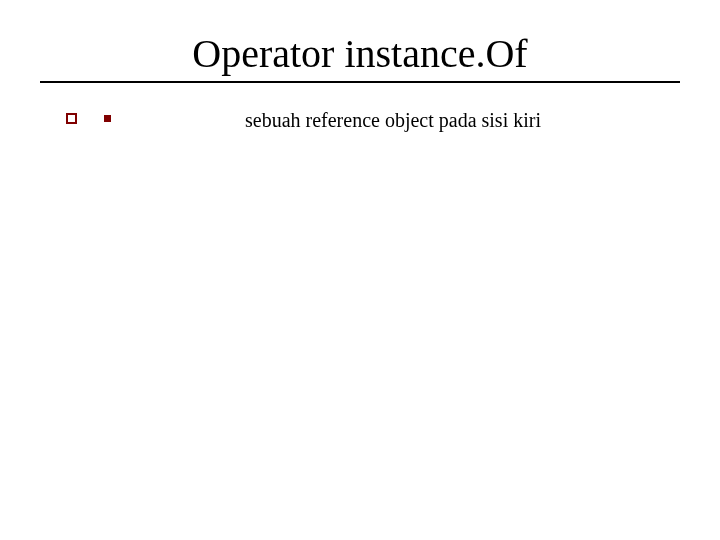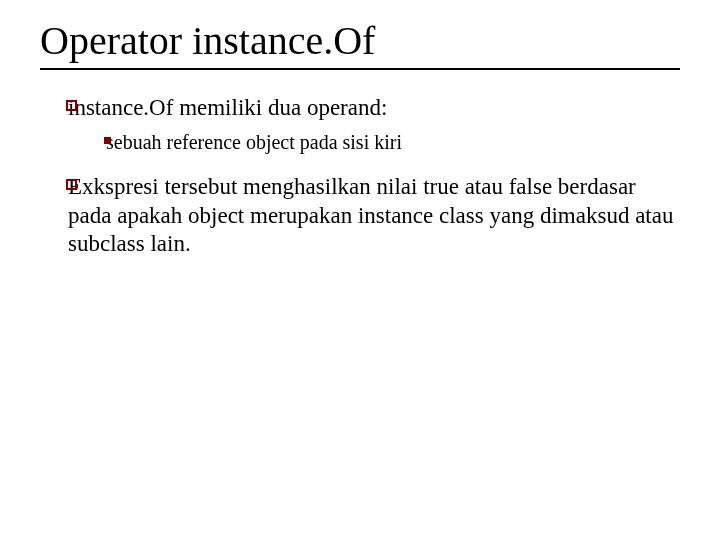--- a/index.html
+++ b/index.html
@@ -8,22 +8,23 @@
     width: 720px;
     height: 540px;
     background: #fff;
     font-family: "Times New Roman", Times, serif;
     color: #000;
   }
   .slide {
     box-sizing: border-box;
     width: 720px;
     height: 540px;
-    padding: 17px 40px 20px 40px;
+    padding: 30px 40px 20px 40px;
     position: relative;
+    text-align: center;
   }
   .title {
     font-size: 40px;
     font-weight: normal;
     border-bottom: 2px solid #000;
     padding-bottom: 4px;
     margin: 0 0 24px 0;
   }
   .lvl1 {
     margin: 0 0 18px 0;
@@ -80,27 +81,23 @@
 </style>
 </head>
 <body>
 
 <div class="slide">
   <h1 class="title">Operator instance.Of</h1>
 
   <ul class="lvl1">
 
     <li>
-      <span>instance.Of memiliki dua operand:</span>
       <ul class="lvl2">
         <li>
           <span>sebuah reference object pada sisi kiri</span>
         </li>
       </ul>
     </li>
 
-    <li>
-      <span>Exkspresi tersebut menghasilkan nilai true atau false berdasar pada apakah object merupakan instance class yang dimaksud atau subclass lain.</span>
-    </li>
 
 
   </ul>
 </div>
 
 </body></html>

